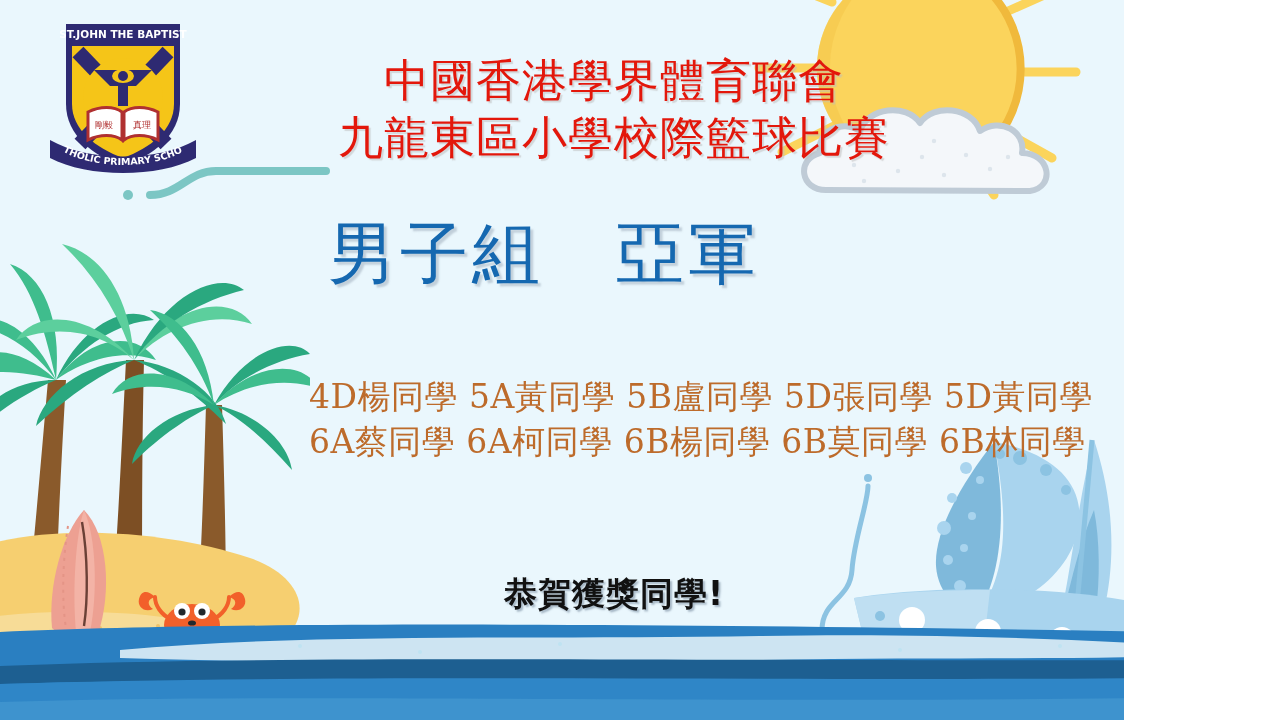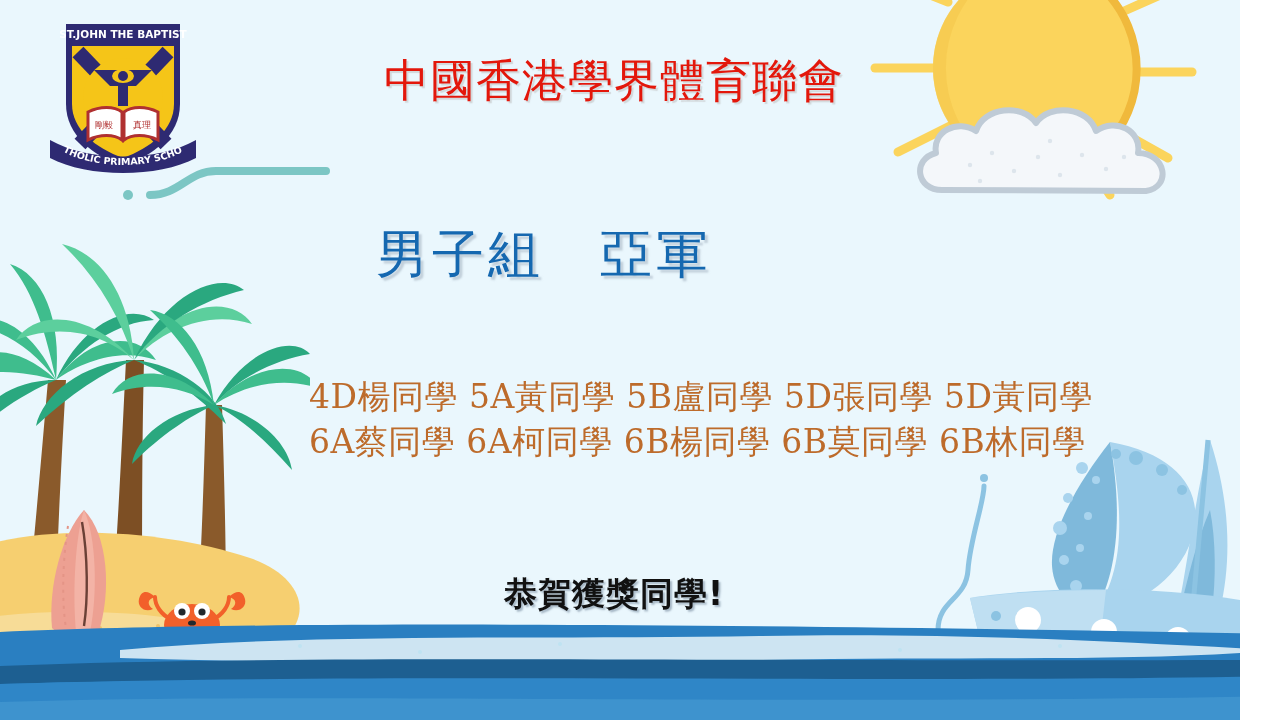--- a/index.html
+++ b/index.html
@@ -2,21 +2,21 @@
 <html><head>
 <meta charset="utf-8">
 <style>
   html, body {
     margin: 0;
     padding: 0;
     background: #ffffff;
   }
   #poster {
     position: relative;
-    width: 1240px;
+    width: 1124px;
     height: 720px;
     overflow: hidden;
     background: #fde047;
     font-family: "Liberation Sans", sans-serif;
   }
 
   
   .layer {
     position: absolute;
     pointer-events: none;
@@ -87,21 +87,21 @@
   .event-title .line2 { display: block; }
 
   .award-title {
     position: absolute;
     left: 210px;
     top: 215px;
     width: 660px;
     text-align: center;
     color: #1568b0;
     font-family: "DejaVu Sans", "Liberation Sans", sans-serif;
-    font-size: 52px;
+    font-size: 68px;
     line-height: 78px;
     letter-spacing: 4px;
     text-shadow: 3px 3px 2px rgba(160,175,190,0.55);
     white-space: nowrap;
   }
 
   .athletes-label {
     position: absolute;
     left: 258px;
     top: 322px;
@@ -391,20 +391,21 @@
       <text fill="#ffffff" font-family="DejaVu Sans, Liberation Sans, sans-serif" font-size="9.5" font-weight="bold">
         <textPath href="#ribbon-path" startOffset="50%" text-anchor="middle">CATHOLIC PRIMARY SCHOOL</textPath>
       </text>
     </svg>
   </div>
 
   <div id="content">
 
     <div class="event-title">
       <span>中國香港學界體育聯會</span>
+      <span class="line2">九龍東區小學校際籃球比賽</span>
     </div>
 
     <div class="award-title">男子組　亞軍</div>
 
 
     <div id="athlete-rows">
       <div class="athlete-row">4D楊同學  5A黃同學  5B盧同學  5D張同學  5D黃同學</div>
       <div class="athlete-row">6A蔡同學  6A柯同學  6B楊同學  6B莫同學  6B林同學</div>
     </div>
 

